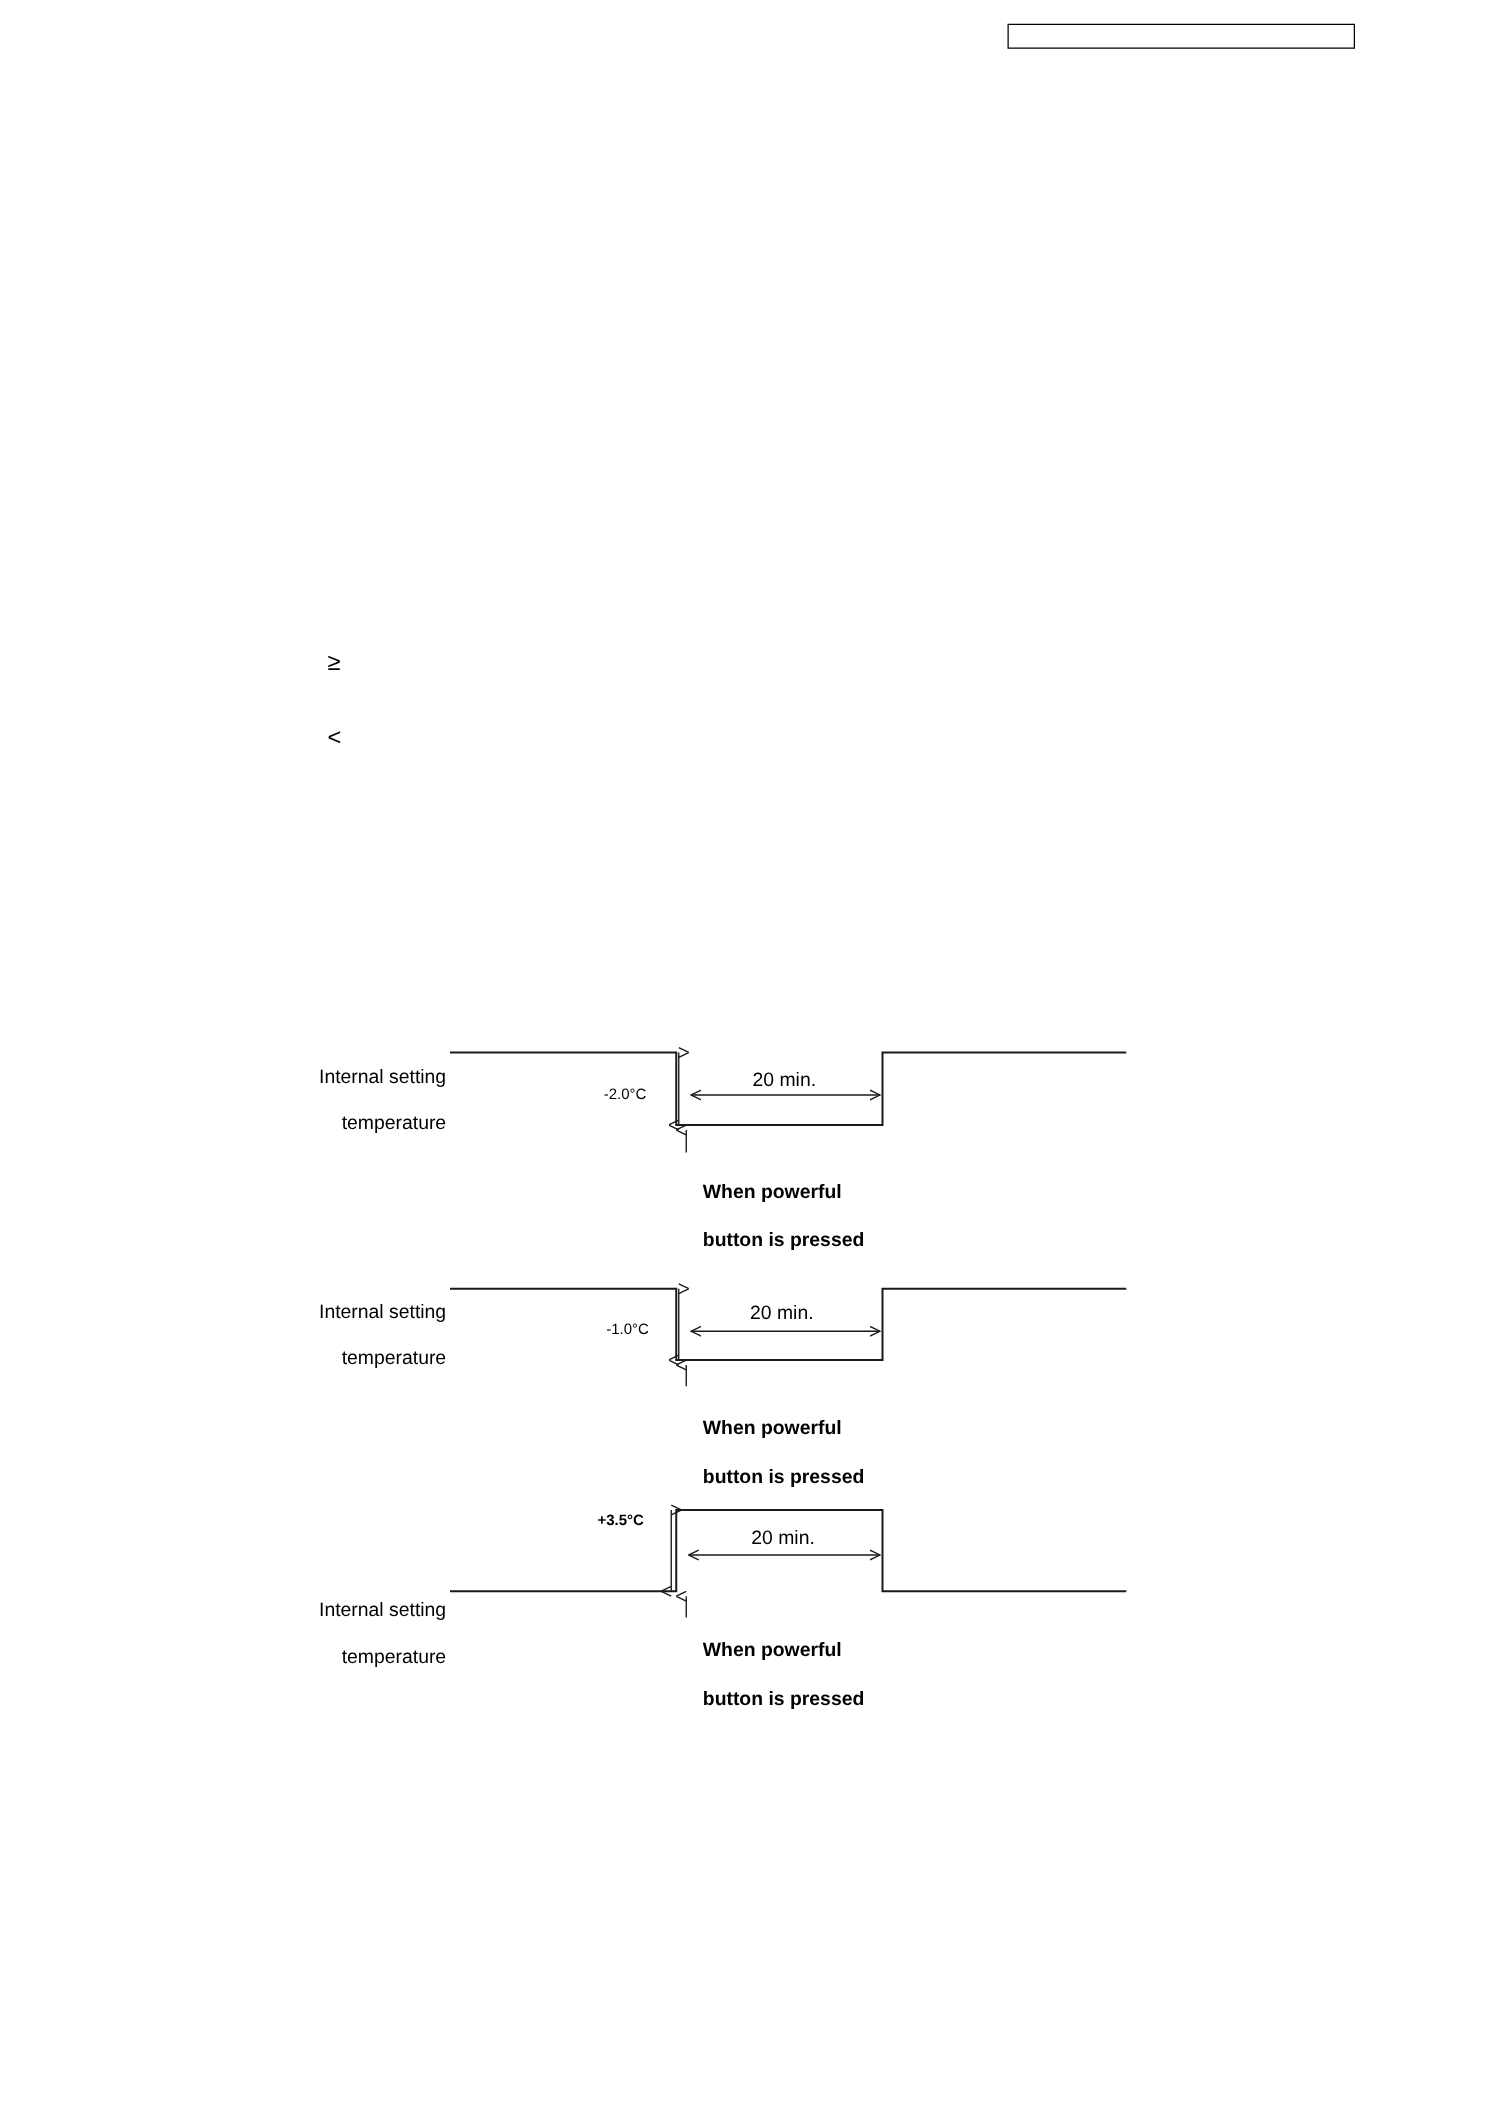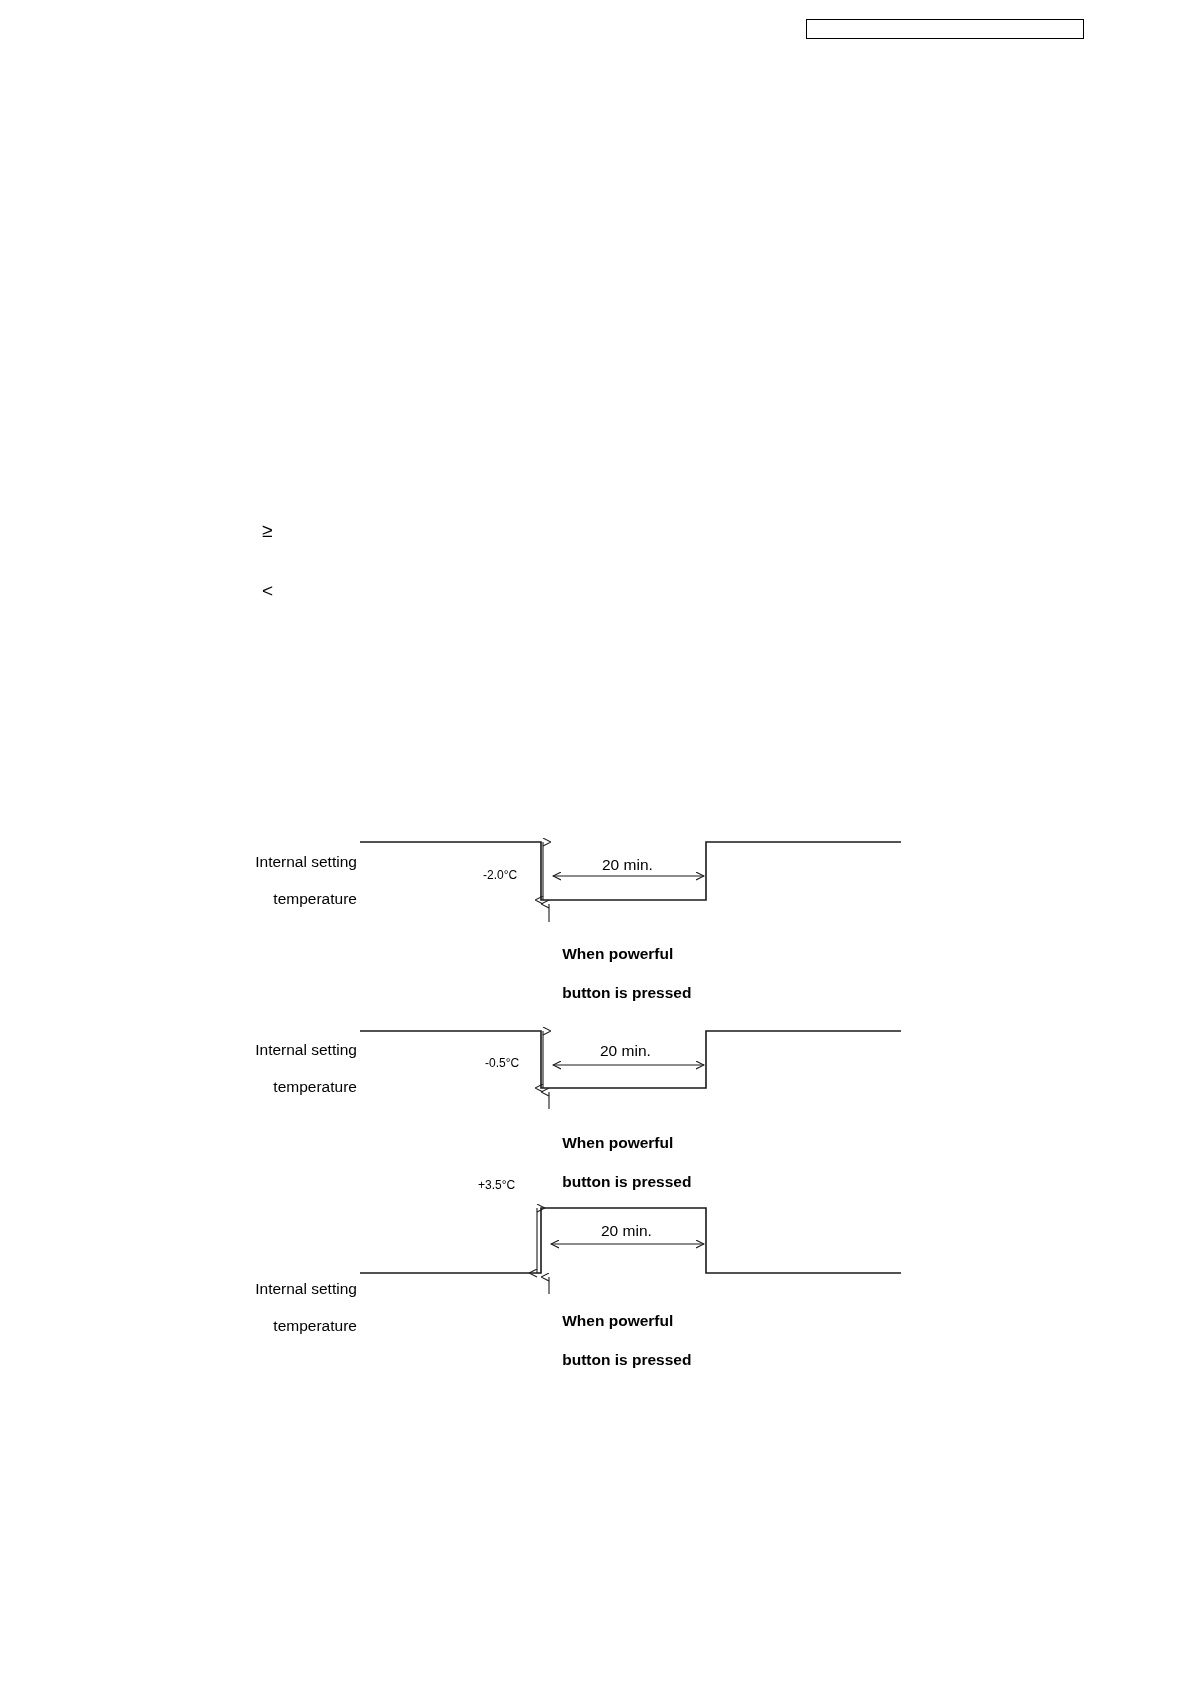--- a/index.html
+++ b/index.html
@@ -70,21 +70,21 @@
   .c3-axis-label { left: 238px; top: 1261px; }
 
   .delta-label {
     position: absolute;
     font-size: 12px;
     line-height: 18px;
     white-space: nowrap;
   }
   .c1-delta { left: 483px; top: 866px; }
   .c2-delta { left: 485px; top: 1054px; }
-  .c3-delta { left: 478px; top: 1176px; }
+  .c3-delta { left: 478px; top: 1207px; font-weight: bold; }
 
   .dur-label {
     position: absolute;
     font-size: 15.5px;
     line-height: 18px;
     white-space: nowrap;
   }
   .c1-dur { left: 602px; top: 856px; }
   .c2-dur { left: 600px; top: 1042px; }
   .c3-dur { left: 601px; top: 1222px; }
@@ -172,21 +172,21 @@
       <line x1="553" y1="51" x2="704" y2="51" stroke="#1a1a1a" stroke-width="1.1" marker-start="url(#arrL2)" marker-end="url(#arrR2)"></line>
 
       <line x1="549" y1="95" x2="549" y2="78" stroke="#1a1a1a" stroke-width="1.1" marker-end="url(#arrU2)"></line>
     </svg>
   </div>
 
   <div class="axis-label c2-axis-label">
     <span>Internal setting</span><br>
     <span>temperature</span>
   </div>
-  <div class="delta-label c2-delta">-0.5°C</div>
+  <div class="delta-label c2-delta">-1.0°C</div>
   <div class="dur-label c2-dur">20 min.</div>
   <div class="press-note c2-note">
     <span>When powerful</span><br>
     <span>button is pressed</span>
   </div>
 
   <div class="chart chart-3">
     <svg width="1190" height="150" viewBox="0 0 1190 150">
       <defs>
         <marker id="arrU3" markerWidth="9" markerHeight="9" refX="4.5" refY="8" orient="auto" markerUnits="userSpaceOnUse">

